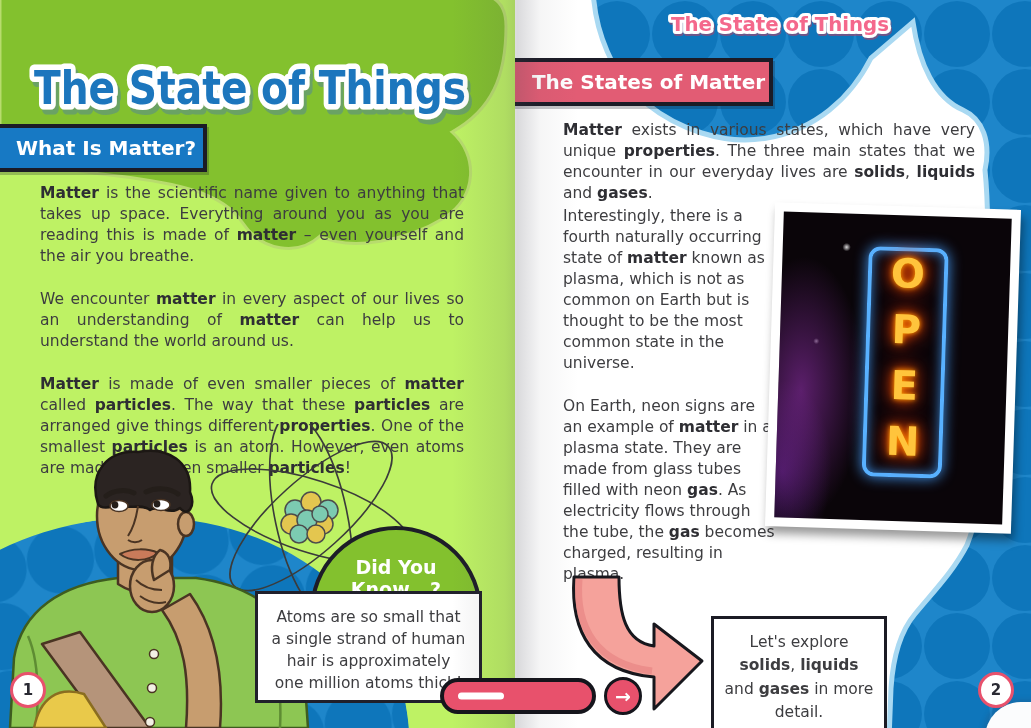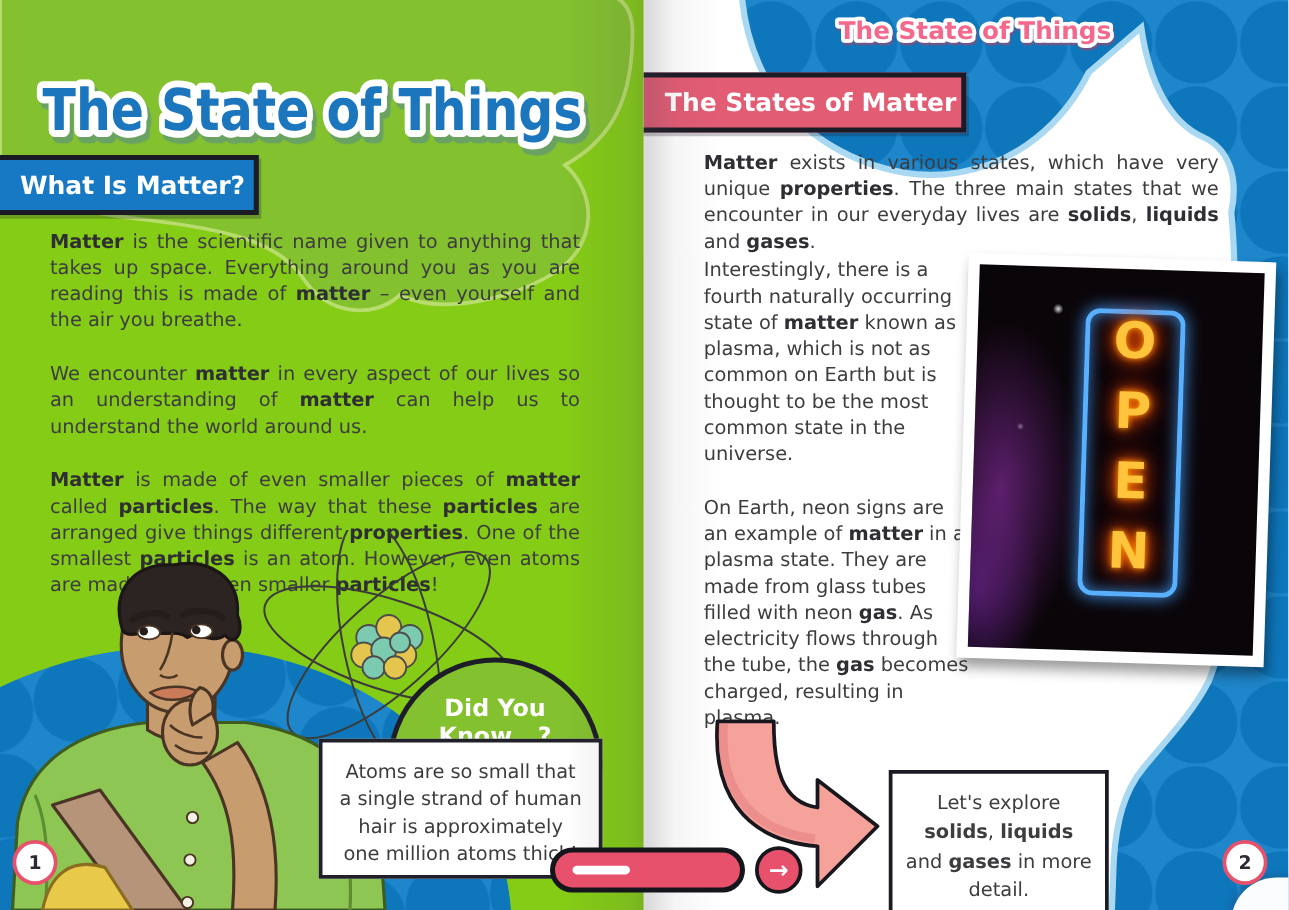--- a/index.html
+++ b/index.html
@@ -1,20 +1,20 @@
 <!DOCTYPE html>
 <html><head>
 <meta charset="utf-8">
 <style>
   html,body{margin:0;padding:0;background:#d8d8d8;}
   *{box-sizing:border-box;}
   .stage{position:relative;width:1031px;height:728px;background:#ffffff;overflow:hidden;
          font-family:"DejaVu Sans",sans-serif;color:#3d3d40;}
   .page{position:absolute;top:0;height:728px;overflow:hidden;}
-  .page.left{left:0;width:515px;background:#84cc16;}
+  .page.left{left:0;width:515px;background:#bef264;}
   .page.right{left:515px;width:516px;background:#ffffff;}
   .abs{position:absolute;}
 
   
   .hdr-box{position:absolute;display:flex;align-items:center;justify-content:center;
            color:#fff;font-weight:bold;font-size:20px;border:4px solid #1b1b26;
            box-shadow:2px 3px 0 rgba(25,25,35,.25);}
   .hdr-blue{background:#1779c4;}
   .hdr-pink{background:#e25c74;}
 

